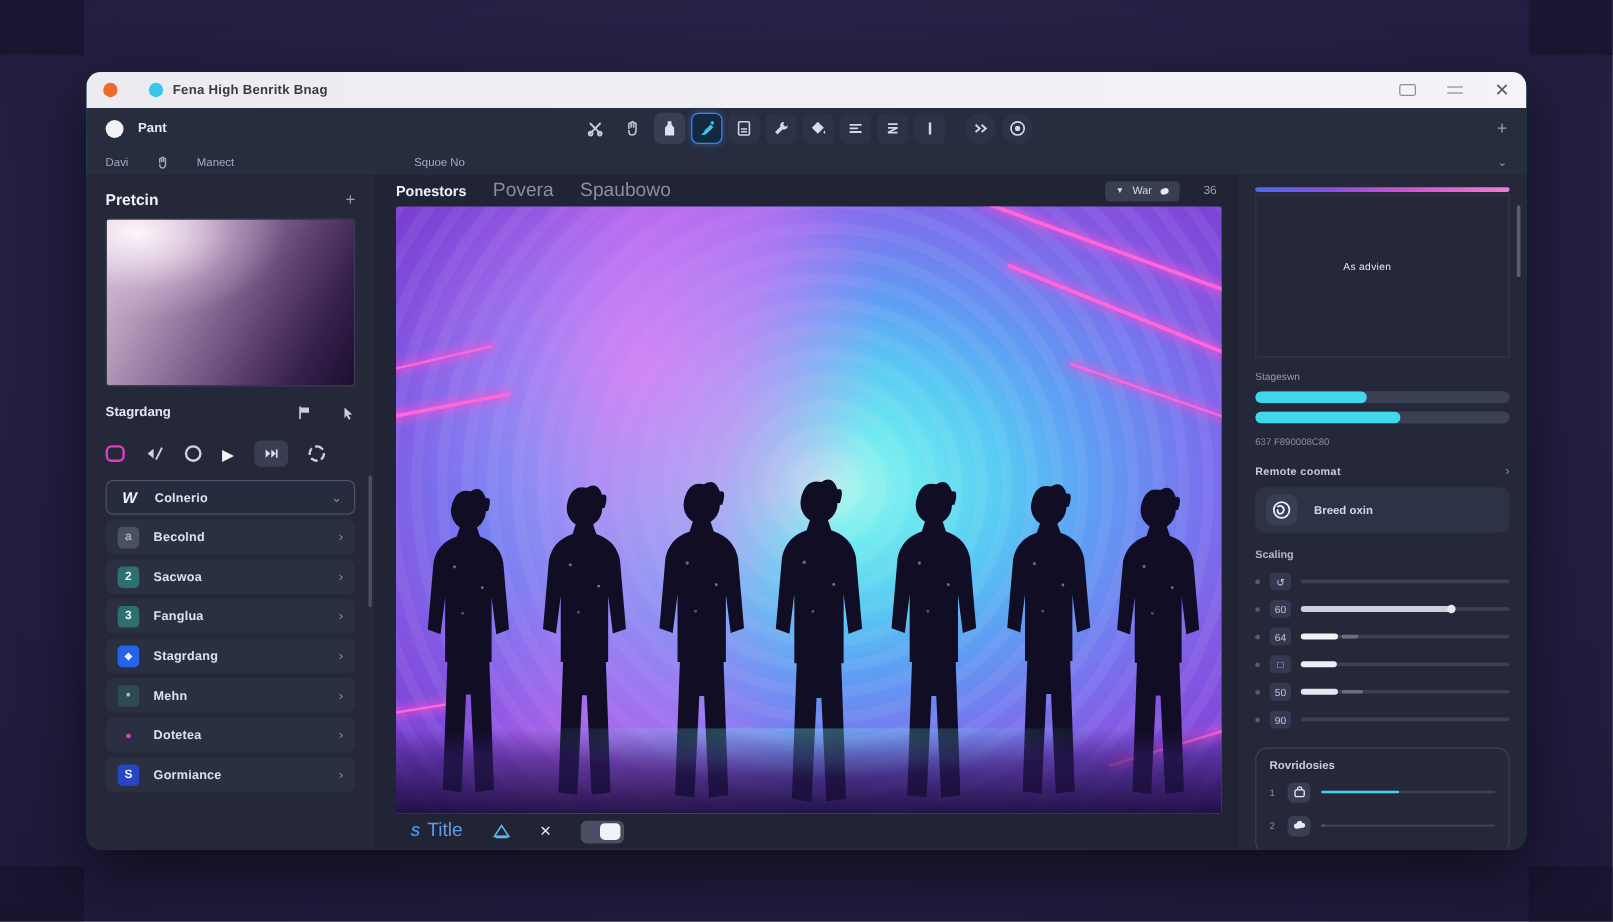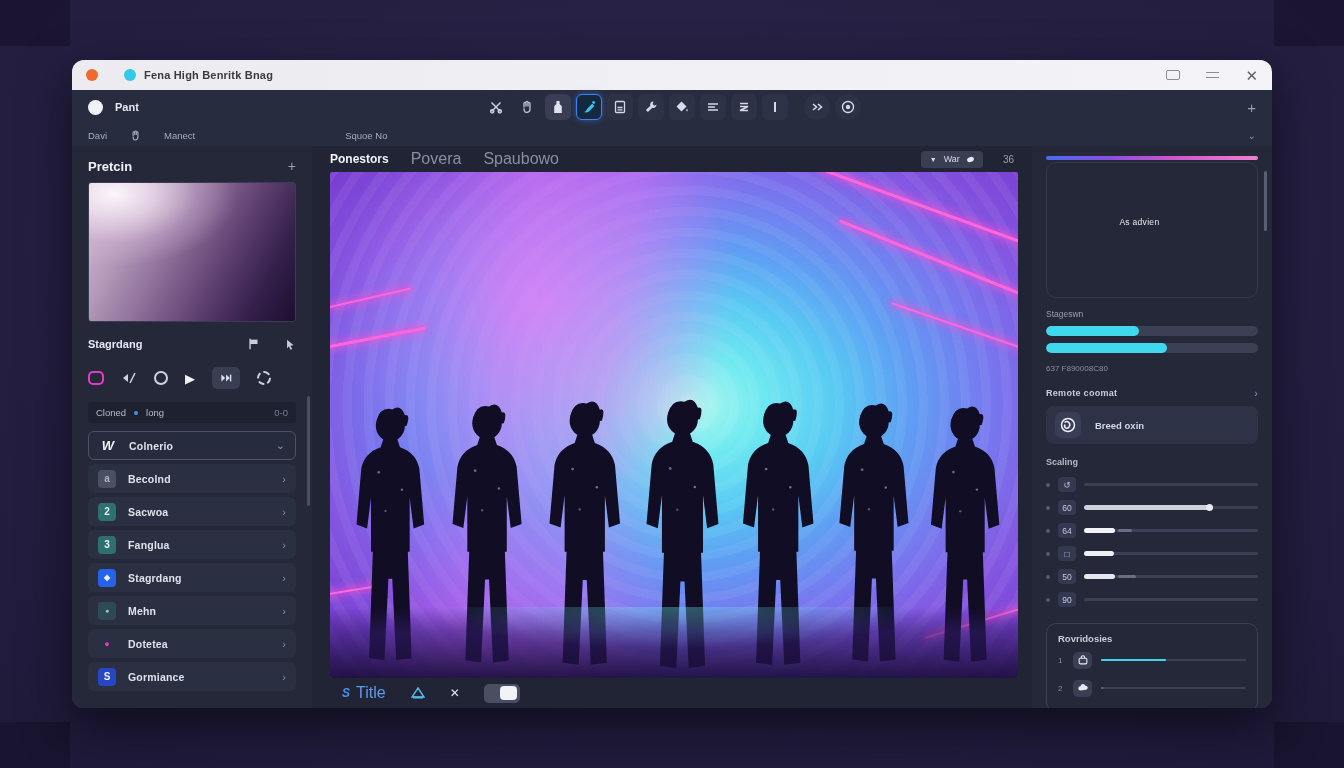--- a/index.html
+++ b/index.html
@@ -122,21 +122,21 @@
   .bb-title { display:flex; align-items:center; gap:6px; cursor:pointer; }
   .bb-s { color:#4a90e8; font-size:12px; font-weight:bold; font-style:italic; }
   .bb-label { color:#5f9ae8; font-size:16px; }
   .bb-x { color:#e4e6f0; font-size:12px; cursor:pointer; }
   .toggle { width:36px; height:19px; background:#4a4e62; border-radius:5px; position:relative; cursor:pointer; }
   .toggle .knob { position:absolute; right:3px; top:2.5px; width:17px; height:14px; background:#f2f3f8; border-radius:4px; }
 
   
   .gradbar { height:4px; border-radius:2px; margin-top:2px;
     background:linear-gradient(90deg,#4a6af0 0%, #8a4fe0 30%, #d055cc 60%, #ef7fd4 100%); }
-  .rpreview { height:136px; border-radius:10px; margin-top:2px; position:relative;
+  .rpreview { height:136px; border-radius:0; margin-top:2px; position:relative;
     background:
       radial-gradient(62% 58% at 40% 26%, #c050e2 0%, #93 30%, rgba(74,26,102,0) 62%),
       radial-gradient(70% 65% at 42% 30%, rgba(196,80,226,.9) 0%, rgba(120,40,160,.55) 38%, rgba(54,22,80,0) 70%),
       linear-gradient(125deg, #33203f 0%, #2a1836 40%, #201428 70%, #191020 100%);
     border:1px solid #34384a; }
   .rpreview .cap { position:absolute; left:44%; top:44%; transform:translate(-50%,-50%); font-size:8.5px; color:rgba(255,255,255,.9); letter-spacing:.3px; white-space:nowrap; }
   .rscroll { position:absolute; right:-10px; top:8px; width:3px; height:60px; background:#5a5e72; border-radius:2px; }
   .stage-label { font-size:8.5px; color:#9a9eb2; margin-top:11px; }
   .pbar { height:10px; background:#3c4054; border-radius:5px; margin-top:7px; overflow:hidden; }
   .pfill { height:100%; background:#3fd8ec; border-radius:5px; }
@@ -306,26 +306,20 @@
           <span class="skipbox">
             <svg width="15" height="12" viewBox="0 0 16 14">
                 <path d="M2 3l4.5 4L2 11z" fill="#dfe2ee"></path>
                 <path d="M7.5 3L12 7l-4.5 4z" fill="#dfe2ee"></path>
                 <path d="M12.8 3v8" stroke="#dfe2ee" stroke-width="1.6"></path>
               </svg>
           </span>
           <span class="loop-c"></span>
         </div>
 
-        <div class="cliprow">
-          <span>Cloned</span>
-          <span class="dot-b"></span>
-          <span>long</span>
-          <span class="rng">0-0</span>
-        </div>
 
         <div class="layerlist">
           <div class="lrow active">
             <span class="lbadge" style="font-style: italic; font-size: 13px; background: transparent; color: rgb(242, 243, 248);">W</span>
             <span class="llabel">Colnerio</span>
             <span class="lchev">⌄</span>
           </div>
           <div class="lrow">
             <span class="lbadge" style="background: rgb(74, 79, 98); color: rgb(174, 178, 196);">a</span>
             <span class="llabel">Becolnd</span>

